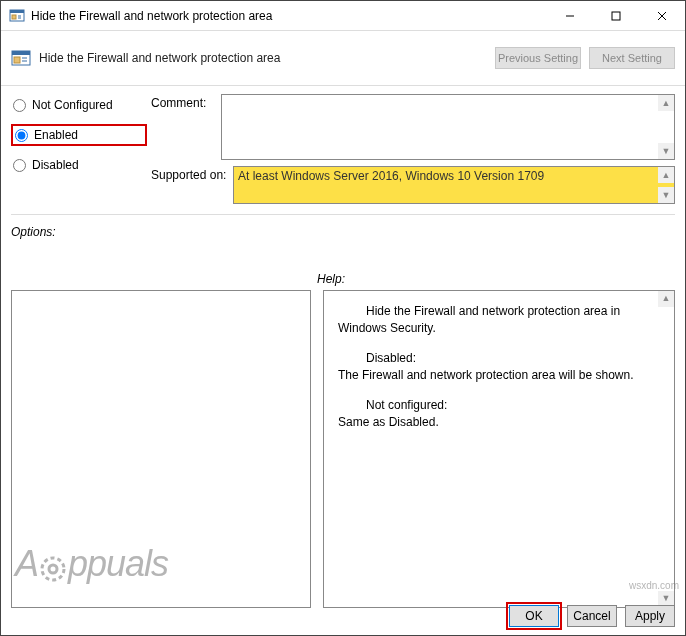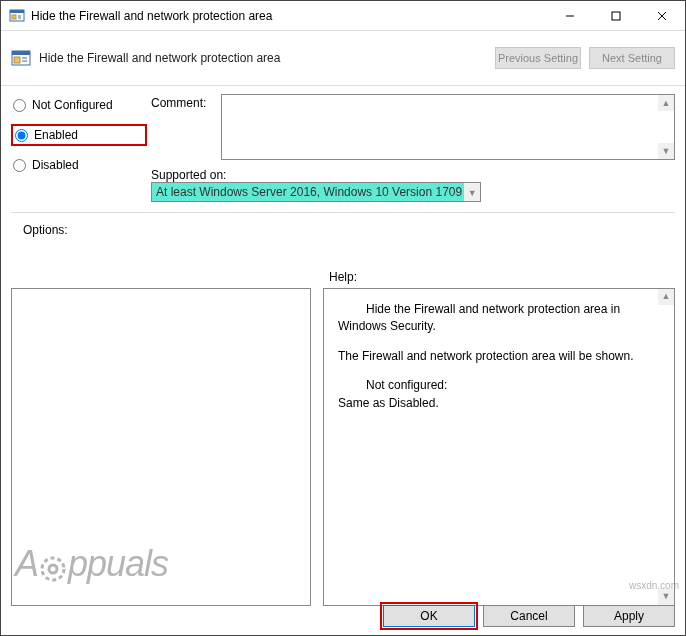--- a/index.html
+++ b/index.html
@@ -21,43 +21,43 @@
     .config-row { display: flex; padding: 8px 10px 0 10px; gap: 4px; }
     .radios { width: 136px; }
     .radio-item { display: flex; align-items: center; padding: 4px 2px; margin-bottom: 8px; font-size: 12px; }
     .radio-item input { margin-right: 6px; }
     .radio-item.hl { border: 2px solid #d40000; padding: 2px 0px 2px 2px; }
 
     .right-col { flex: 1; }
     .field-row { display: flex; margin-bottom: 6px; }
     .field-label { width: 70px; font-size: 12px; padding-top: 2px; }
     .comment-box { flex: 1; height: 66px; border: 1px solid #888; background: #fff; position: relative; padding: 2px 18px 2px 4px; font-size: 12px; }
-    .supported-box { flex: 1; height: 38px; border: 1px solid #888; background: #5eead4; position: relative; padding: 2px 18px 2px 4px; font-size: 12px; color: #333; }
+    .supported-box { flex: 1; height: 38px; border: 1px solid #888; background: #fde047; position: relative; padding: 2px 18px 2px 4px; font-size: 12px; color: #333; }
     .supported-row .field-label { width: 82px; }
-    .supported-row { align-items: flex-start; margin-top: 2px; flex-direction: column; }
+    .supported-row { align-items: flex-start; margin-top: 2px; }
     .scroll-arrow { position: absolute; right: 0; width: 16px; height: 16px; display: flex; align-items: center; justify-content: center; background: #f0f0f0; color: #888; font-size: 9px; }
 
-    .lower-labels { display: flex; padding: 10px 10px 4px 22px; }
+    .lower-labels { display: flex; padding: 10px 10px 4px 10px; font-style: italic; }
     .lower-labels .lbl-left { width: 306px; font-size: 12px; }
     .lower-labels .lbl-right { font-size: 12px; margin-top: 47px; }
 
     .lower-panes { display: flex; padding: 0 10px; gap: 12px; }
     .pane { border: 1px solid #888; background: #fff; position: relative; }
     .options-pane { width: 300px; height: 318px; }
     .help-pane { flex: 1; height: 318px; padding: 12px 24px 12px 14px; font-size: 12px; line-height: 1.45; overflow: hidden; }
     .help-pane p { margin-bottom: 12px; }
     .pane-scroll-up { position: absolute; right: 0; top: 0; width: 16px; height: 16px; display:flex; align-items:center; justify-content:center; background:#f0f0f0; color:#888; font-size:9px; }
     .pane-scroll-down { position: absolute; right: 0; bottom: 0; width: 16px; height: 16px; display:flex; align-items:center; justify-content:center; background:#f0f0f0; color:#888; font-size:9px; }
 
     .watermark { position: absolute; left: 14px; bottom: 50px; font-size: 36px; color: rgba(120,120,120,0.55); font-family: Arial, sans-serif; letter-spacing: -1px; font-style: italic; font-weight: normal; display:flex; align-items:center; }
     .wm-icon { display:inline-block; width: 30px; height: 30px; vertical-align: middle; position: relative; top:2px; }
     .corner-text { position: absolute; right: 6px; bottom: 44px; font-size: 10px; color: rgba(120,120,120,0.55); margin-left: 32px; }
 
     .button-row { position: absolute; bottom: 8px; right: 10px; display: flex; gap: 8px; }
-    .btn { width: 92px; height: 22px; background: #e1e1e1; border: 1px solid #848484; font-size: 12px; text-align: center; line-height: 20px; }
+    .btn { width: 50px; height: 22px; background: #e1e1e1; border: 1px solid #848484; font-size: 12px; text-align: center; line-height: 20px; }
     .btn.hl-wrap { outline: 2px solid #d40000; outline-offset: 1px; }
     .btn.ok { border: 1px solid #0078d7; }
     .topdiv { border-top: 1px solid #ddd; margin: 6px 0 0 0; }
     .indent { text-indent: 28px; }
   </style>
 </head>
 <body>
 
 <div class="titlebar">
   <span class="titlebar-icon">
@@ -149,20 +149,21 @@
 
 <div class="lower-panes">
   <div class="pane options-pane"></div>
   <div class="pane help-pane">
     <div class="pane-scroll-up">▲</div>
     <div class="pane-scroll-down">▼</div>
     <p class="indent">Hide the Firewall and network protection area in Windows Security.</p>
     <p>
     </p>
     <p>
+      <span class="indent" style="display:block">Disabled:</span>
       <span style="display:block">The Firewall and network protection area will be shown.</span>
     </p>
     <p>
       <span class="indent" style="display:block">Not configured:</span>
       <span style="display:block">Same as Disabled.</span>
     </p>
   </div>
 </div>
 
 <div class="watermark">

